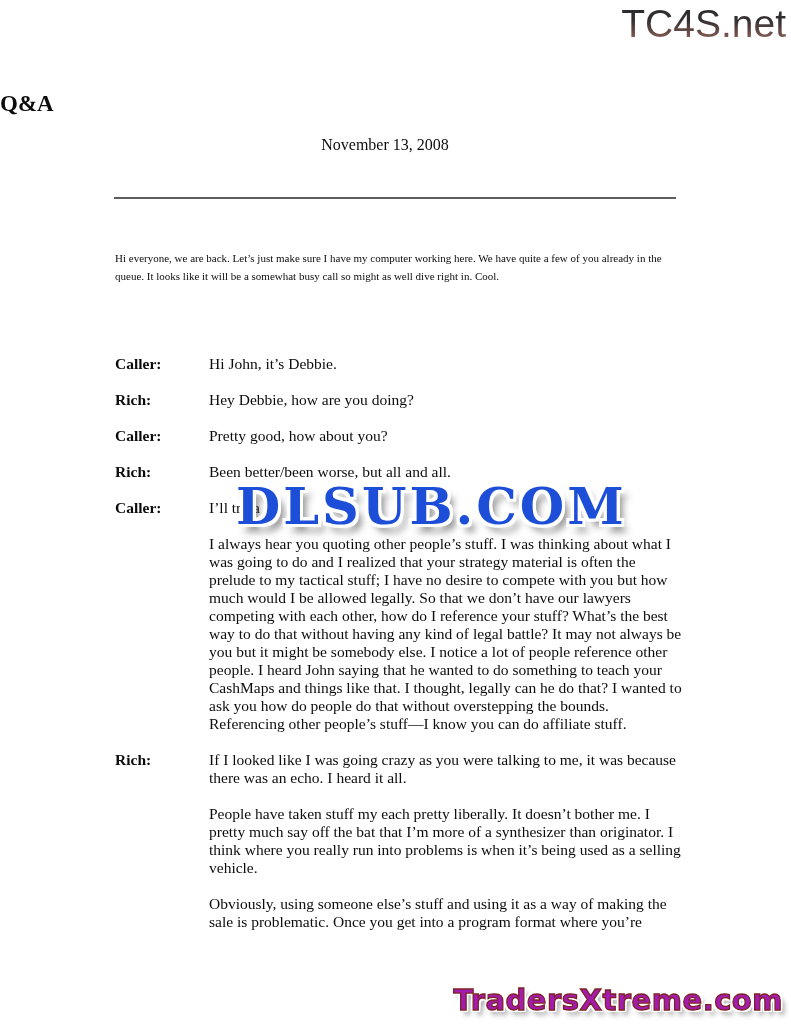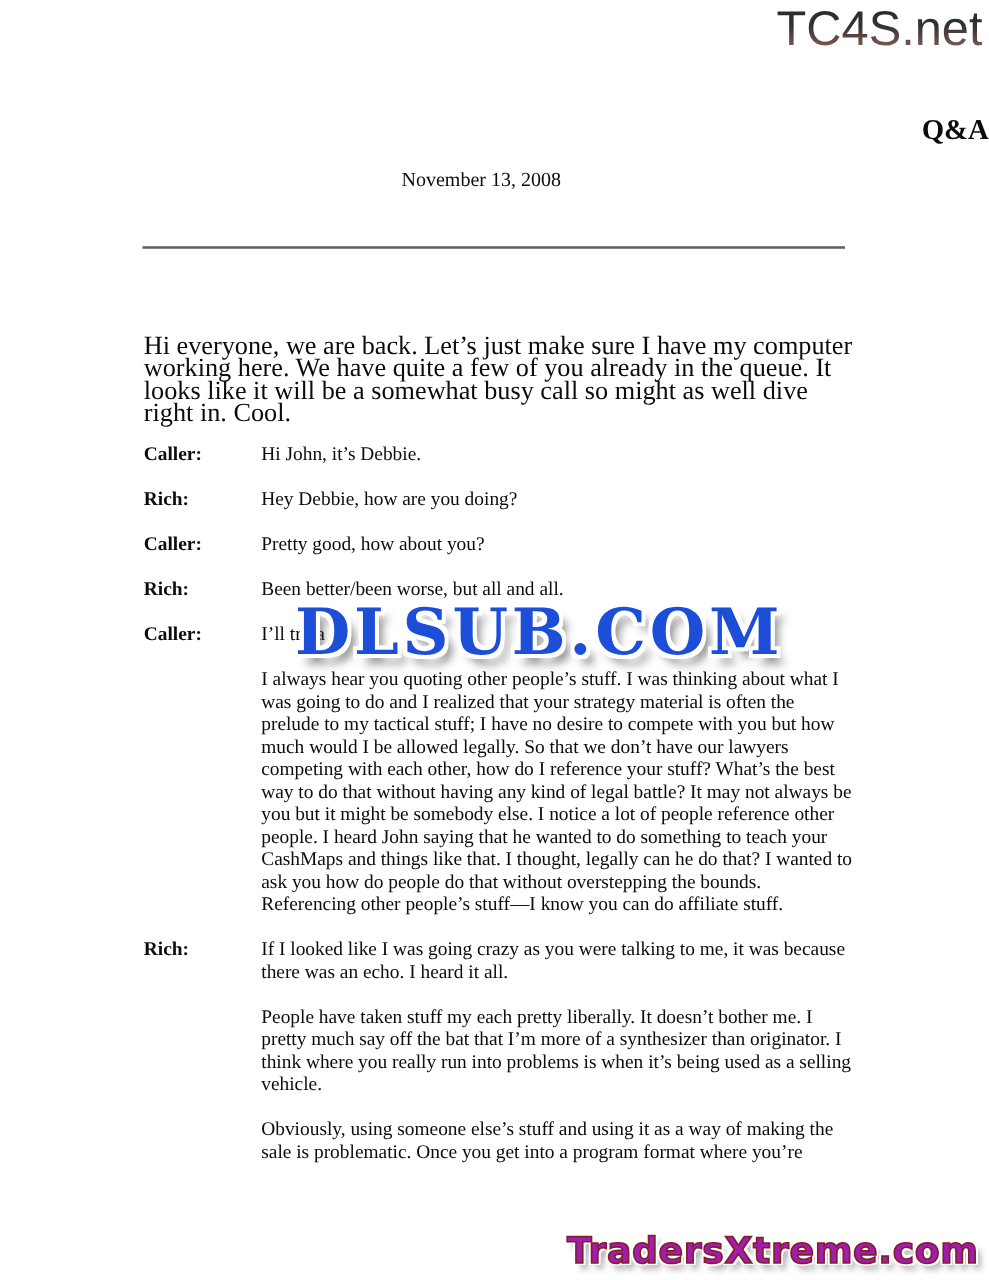--- a/index.html
+++ b/index.html
@@ -11,35 +11,35 @@
   
   .site-logo{
     position:absolute;top:2px;right:5px;
     font-family:"Liberation Sans", sans-serif;
     font-weight:400;font-size:39px;line-height:44px;letter-spacing:0;
     background:linear-gradient(180deg,#29292b 8%,#343032 42%,#6f4f4a 72%,#9a746c 96%);
     -webkit-background-clip:text;background-clip:text;color:transparent;
   }
   
   .doc-title{
-    position:absolute;top:91px;left:0;width:791px;text-align:right;
+    position:absolute;top:91px;left:0;width:791px;text-align:left;
     font-size:23px;font-weight:700;line-height:26px;
   }
   .doc-date{
     position:absolute;top:135px;left:0;width:770px;text-align:center;
     font-size:16px;line-height:19px;
   }
   .rule{
     position:absolute;top:197px;left:114px;width:562px;height:0;
     border-top:2px solid #5d5d5d;
   }
   
   .intro{
     position:absolute;top:249px;left:115px;width:567px;
-    font-size:21px;line-height:18px;margin-top:18px;
+    font-size:11px;line-height:18px;
   }
   .dialogue{
     position:absolute;top:355px;left:115px;width:567px;
     font-size:15.5px;line-height:18px;
   }
   .row{display:grid;grid-template-columns:94px 1fr;margin-bottom:18px;}
   .speaker{font-weight:700;}
   .wm-spacer{display:inline-block;width:292px;height:1px;}
   
   .wm-center{

